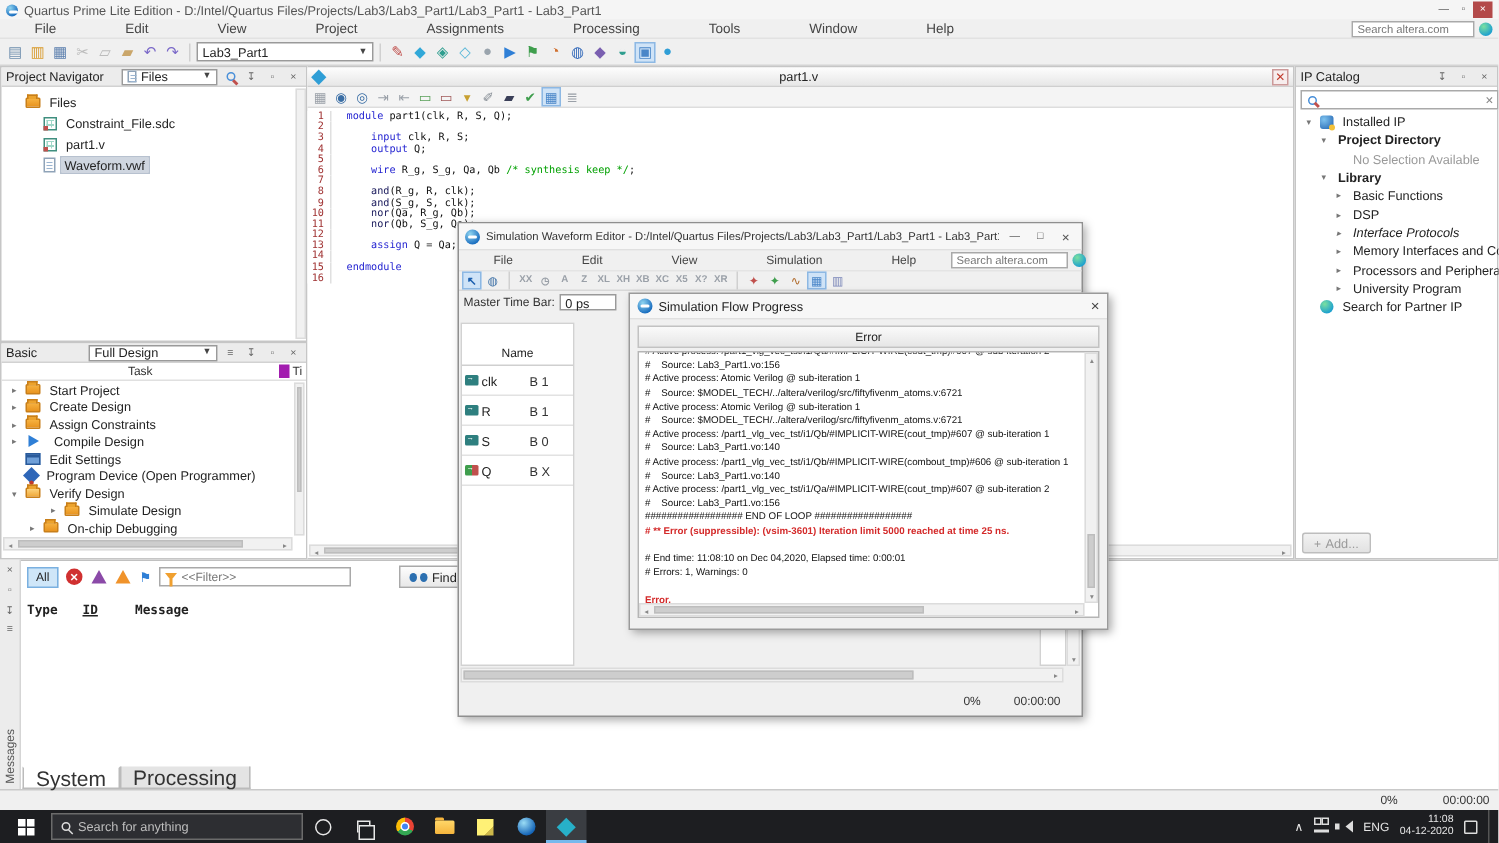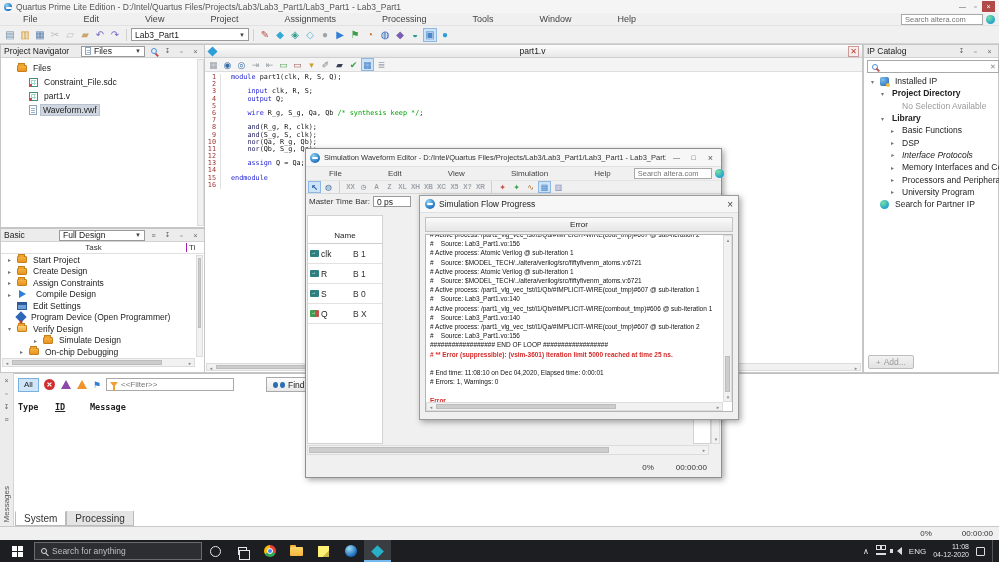--- a/index.html
+++ b/index.html
@@ -97,21 +97,21 @@
   
   #messages{left:0;top:373px;width:999px;height:153px;background:#fff;border-top:1px solid #c0c0c0;}
   #msg-strip{left:0;top:373px;width:14px;height:153px;background:#ececec;border-right:1px solid #d5d5d5;
              display:flex;flex-direction:column;align-items:center;padding-top:2px;gap:2px;}
   #msg-vlabel{writing-mode:vertical-rl;transform:rotate(180deg);font-size:8px;color:#555;margin-top:auto;margin-bottom:4px;}
   .msgbtn{height:14px;border:1px solid transparent;display:flex;align-items:center;justify-content:center;font-size:8px;}
   .msgbtn.all{background:#cfe6f8;border-color:#7ab0e0;padding:0 5px;}
   .findbtn{height:15px;border:1px solid #a9a9a9;background:linear-gradient(#fdfdfd,#e8e8e8);
            display:flex;align-items:center;gap:3px;font-size:8.5px;padding:0 6px;}
   .msghead{font-family:"DejaVu Sans Mono",monospace;font-size:8.5px;font-weight:bold;color:#222;}
-  .tab{height:15px;display:flex;align-items:center;padding:0 8px;font-size:10px;color:#333;
+  .tab{height:15px;display:flex;align-items:center;padding:0 8px;font-size:14px;color:#333;
        border:1px solid #bbb;border-top:none;background:#e4e4e4;}
   .tab.active{background:#fff;border-top:1px solid #fff;}
 
   
   .scroll-h{background:#f1f1f1;border:1px solid #dcdcdc;position:absolute;}
   .scroll-h .thumb{position:absolute;top:1px;bottom:1px;background:#cdcdcd;border:1px solid #bdbdbd;}
   .scroll-v{background:#f1f1f1;border:1px solid #dcdcdc;position:absolute;}
   .scroll-v .thumb{position:absolute;left:1px;right:1px;background:#cdcdcd;border:1px solid #bdbdbd;}
   .sarrow{position:absolute;font-size:5px;color:#888;width:8px;height:8px;display:flex;align-items:center;justify-content:center;}
 
@@ -290,21 +290,21 @@
       <span>Full Design</span>
         <span class="arr">▼</span>
     </span>
     <span class="mini">≡</span>
     <span class="mini">↧</span>
     <span class="mini">▫</span>
     <span class="mini">×</span>
   </div>
   <div class="flex" style="height:12px;border-bottom:1px solid #e0e0e0;font-size:8px;color:#333;">
     <span style="flex:1;text-align:center;">Task</span>
-    <span style="width:18px;border-left:1px solid #a21caf;padding-left:2px;">Ti</span>
+    <span style="width:18px;border-left:7px solid #a21caf;padding-left:2px;">Ti</span>
   </div>
   <div id="tasks-tree">
       <div class="trow" style="height: 11.5px; padding-left: 5px;">
         <span class="tar">▸</span>
         <span class="tic ic-folder"></span>
         <span class="lbl">Start Project</span>
       </div>
       <div class="trow" style="height: 11.5px; padding-left: 5px;">
         <span class="tar">▸</span>
         <span class="tic ic-folder"></span>

